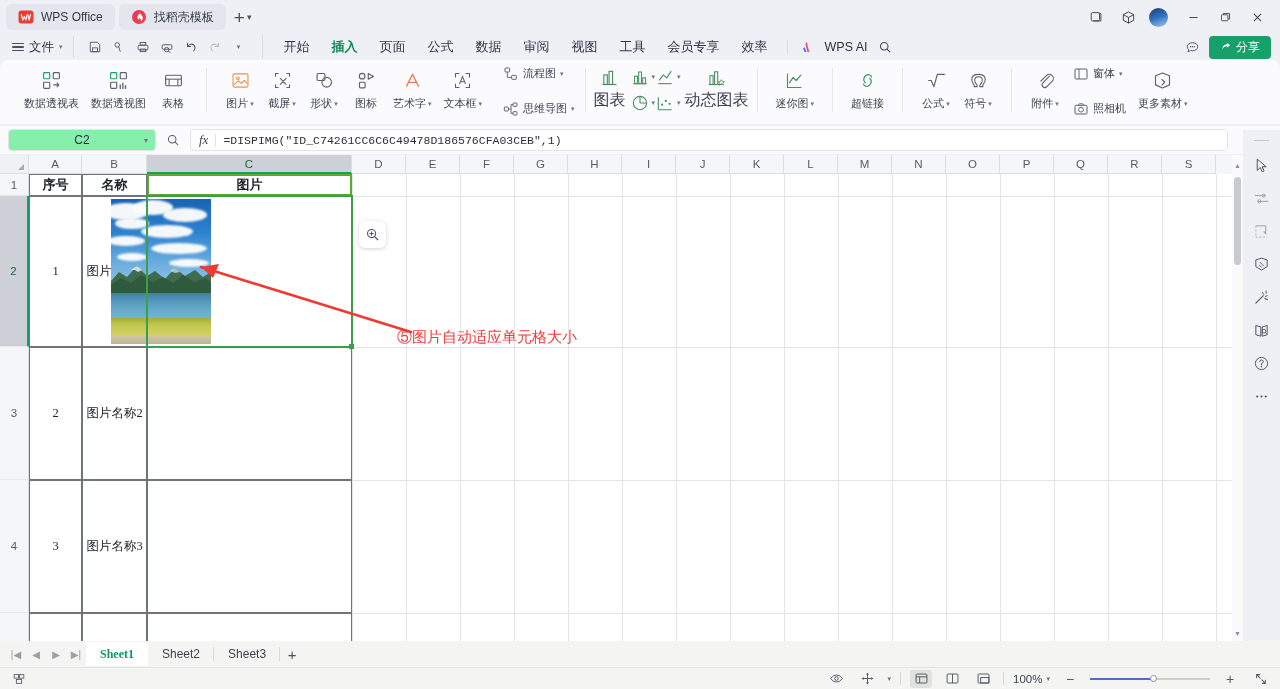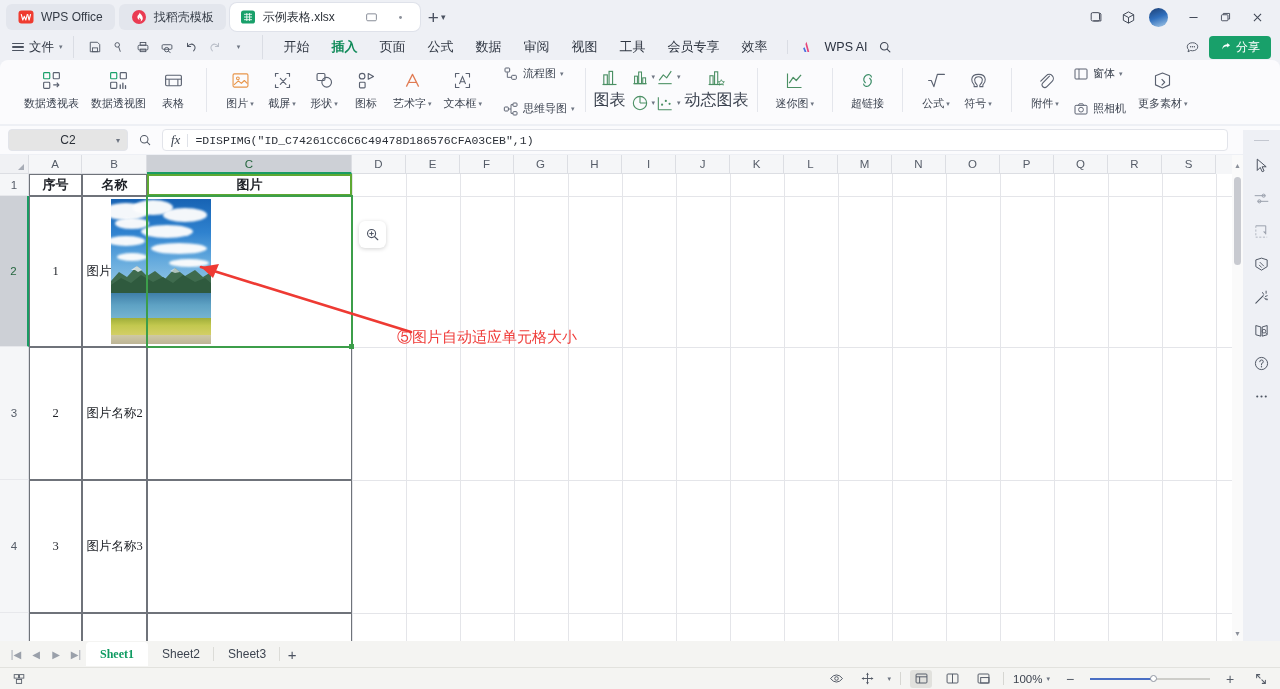--- a/index.html
+++ b/index.html
@@ -99,21 +99,21 @@
   .cg-col { display: flex; flex-direction: column; align-items: center; gap: 0; }
   .cg-cell { height: 26px; display: flex; align-items: center; justify-content: center; gap: 2px; }
   .cg-lab { font-size: 16px; color: #3c4350; white-space: nowrap; text-align: right; }
 
   
   .formulabar {
     position: absolute; top: 126px; left: 0; width: 1280px; height: 28px;
     background: #fbfbfd; display: flex; align-items: center; padding: 0 8px; gap: 6px;
   }
   .namebox {
-    width: 120px; height: 22px; background: #e5e5e5; border: 1px solid #e2e4ea; border-radius: 4px;
+    width: 148px; height: 22px; background: #86efac; border: 1px solid #e2e4ea; border-radius: 4px;
     display: flex; align-items: center; justify-content: center; position: relative; font-size: 12px; color: #2b3038;
   }
   .namebox .nb-caret { position: absolute; right: 7px; font-size: 8px; color: #6e7582; }
   .fwrap {
     flex: 1; height: 22px; background: #fff; border: 1px solid #e2e4ea; border-radius: 4px;
     display: flex; align-items: center; gap: 7px; padding: 0 8px; margin-right: 44px;
   }
   .fx { font-family: "Liberation Serif", serif; font-style: italic; font-size: 13px; color: #3d4450; }
   .fdiv { width: 1px; height: 13px; background: #dfe2e8; }
   .ftext { font-family: "Liberation Mono", monospace; font-size: 11.5px; color: #2b3038; white-space: nowrap; }
@@ -238,37 +238,20 @@
         <path d="M9.6 5.2 L11.1 11 L12.6 5.2" stroke="#fff" stroke-width="1.15" fill="none" stroke-linejoin="round"></path>
       </svg>
       <span class="tlabel">WPS Office</span>
     </div>
     <div class="apptab" style="margin-left:4px;">
       <svg class="tab-ico" viewBox="0 0 16 16">
         <circle cx="8" cy="8" r="7" fill="#ea3b52"></circle>
         <path d="M8.4 3.6 C8.9 5.6 6.3 6.2 6.4 8.3 C6.5 9.9 7.6 10.8 8.6 10.6 C7.9 10 7.9 9.1 8.6 8.5 C8.5 9.6 10.2 9.6 10 11.3 C9.9 12 9.3 12.5 8.6 12.6 C10.5 12.5 11.8 11.1 11.8 9.2 C11.8 6.6 9.6 5.5 8.4 3.6 Z" fill="#fff"></path>
       </svg>
       <span class="tlabel">找稻壳模板</span>
-    </div>
-    <div class="doctab">
-      <svg class="tab-ico" viewBox="0 0 16 16">
-        <rect x="1" y="1.5" width="14" height="13" rx="2.6" fill="#19a06a"></rect>
-        <path d="M4 5.3h8M4 8h8M4 10.7h8M6.8 4v8M9.6 4v8" stroke="#fff" stroke-width="0.9" opacity=".95"></path>
-      </svg>
-      <span class="tlabel">示例表格.xlsx</span>
-      <span class="tabbtn">
-        <svg width="13" height="13" viewBox="0 0 16 16">
-            <rect x="2" y="3.5" width="12" height="8.5" rx="1.4" fill="none" stroke="#7a808c" stroke-width="1.1"></rect>
-          </svg>
-      </span>
-      <span class="tabbtn">
-        <svg width="11" height="11" viewBox="0 0 16 16">
-            <circle cx="8" cy="8" r="2.1" fill="#8b909a"></circle>
-          </svg>
-      </span>
     </div>
     <div class="plus-tab">
       <span class="p">+</span>
       <span class="c">▾</span>
     </div>
     <div class="tabbar-right">
       <span class="winbtn">
         <svg width="14" height="14" viewBox="0 0 16 16">
             <rect x="2.5" y="3" width="9.5" height="9.5" rx="1.6" fill="none" stroke="#3f4654" stroke-width="1.1"></rect>
             <path d="M12 3 L13.6 4.6 L13.6 12.5 L5 12.5" fill="none" stroke="#3f4654" stroke-width="1.1"></path>

